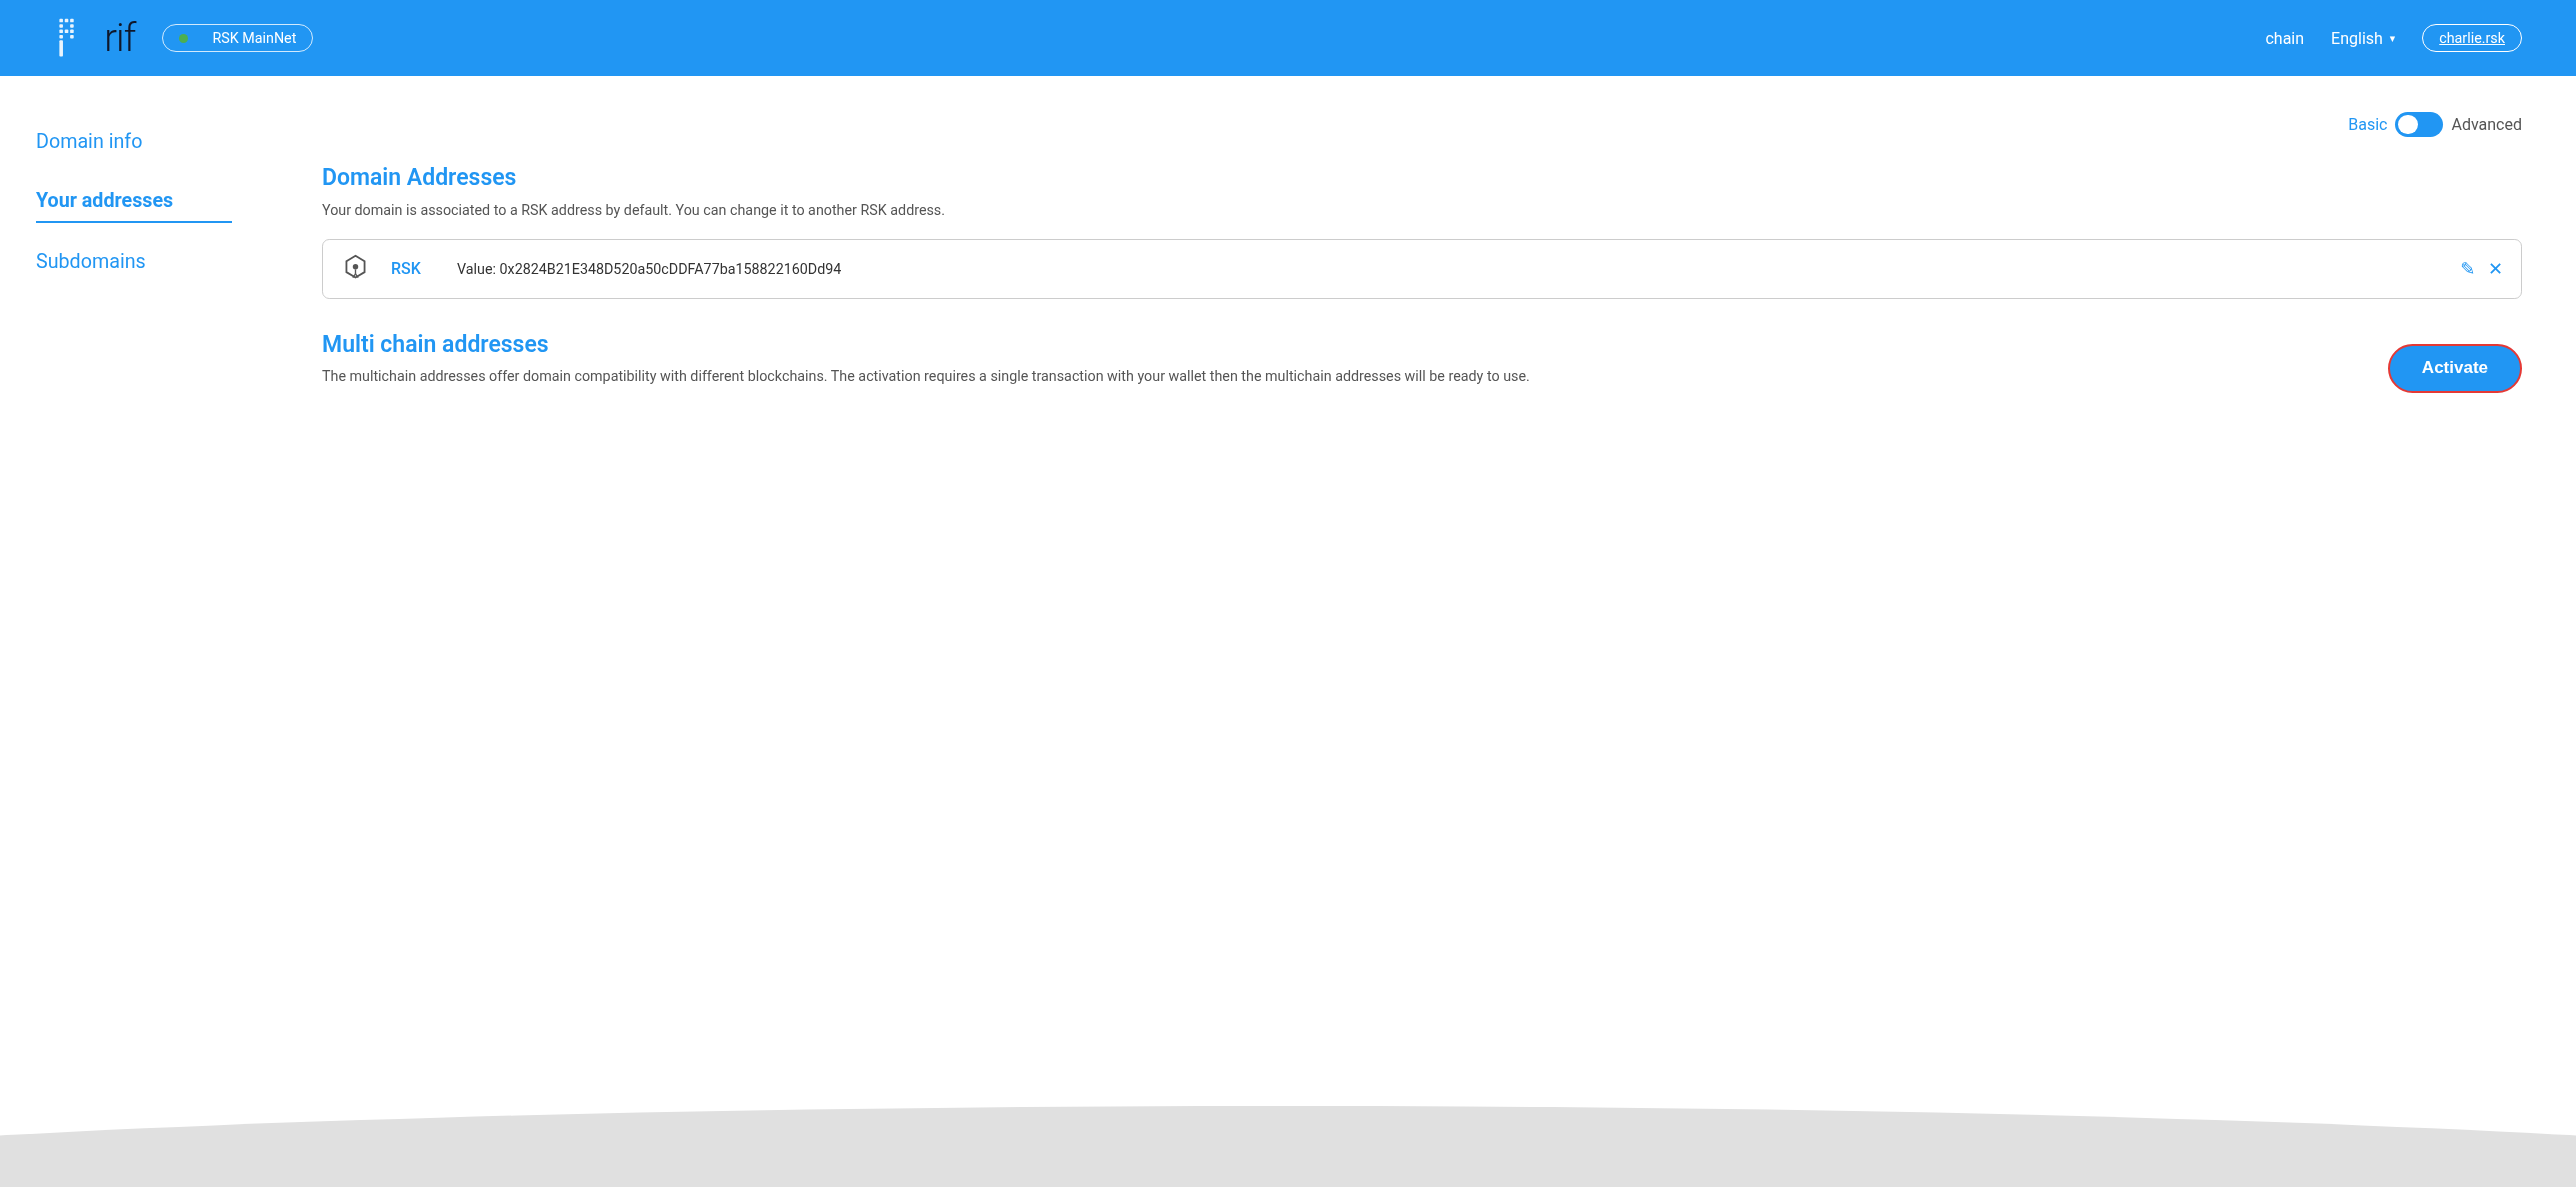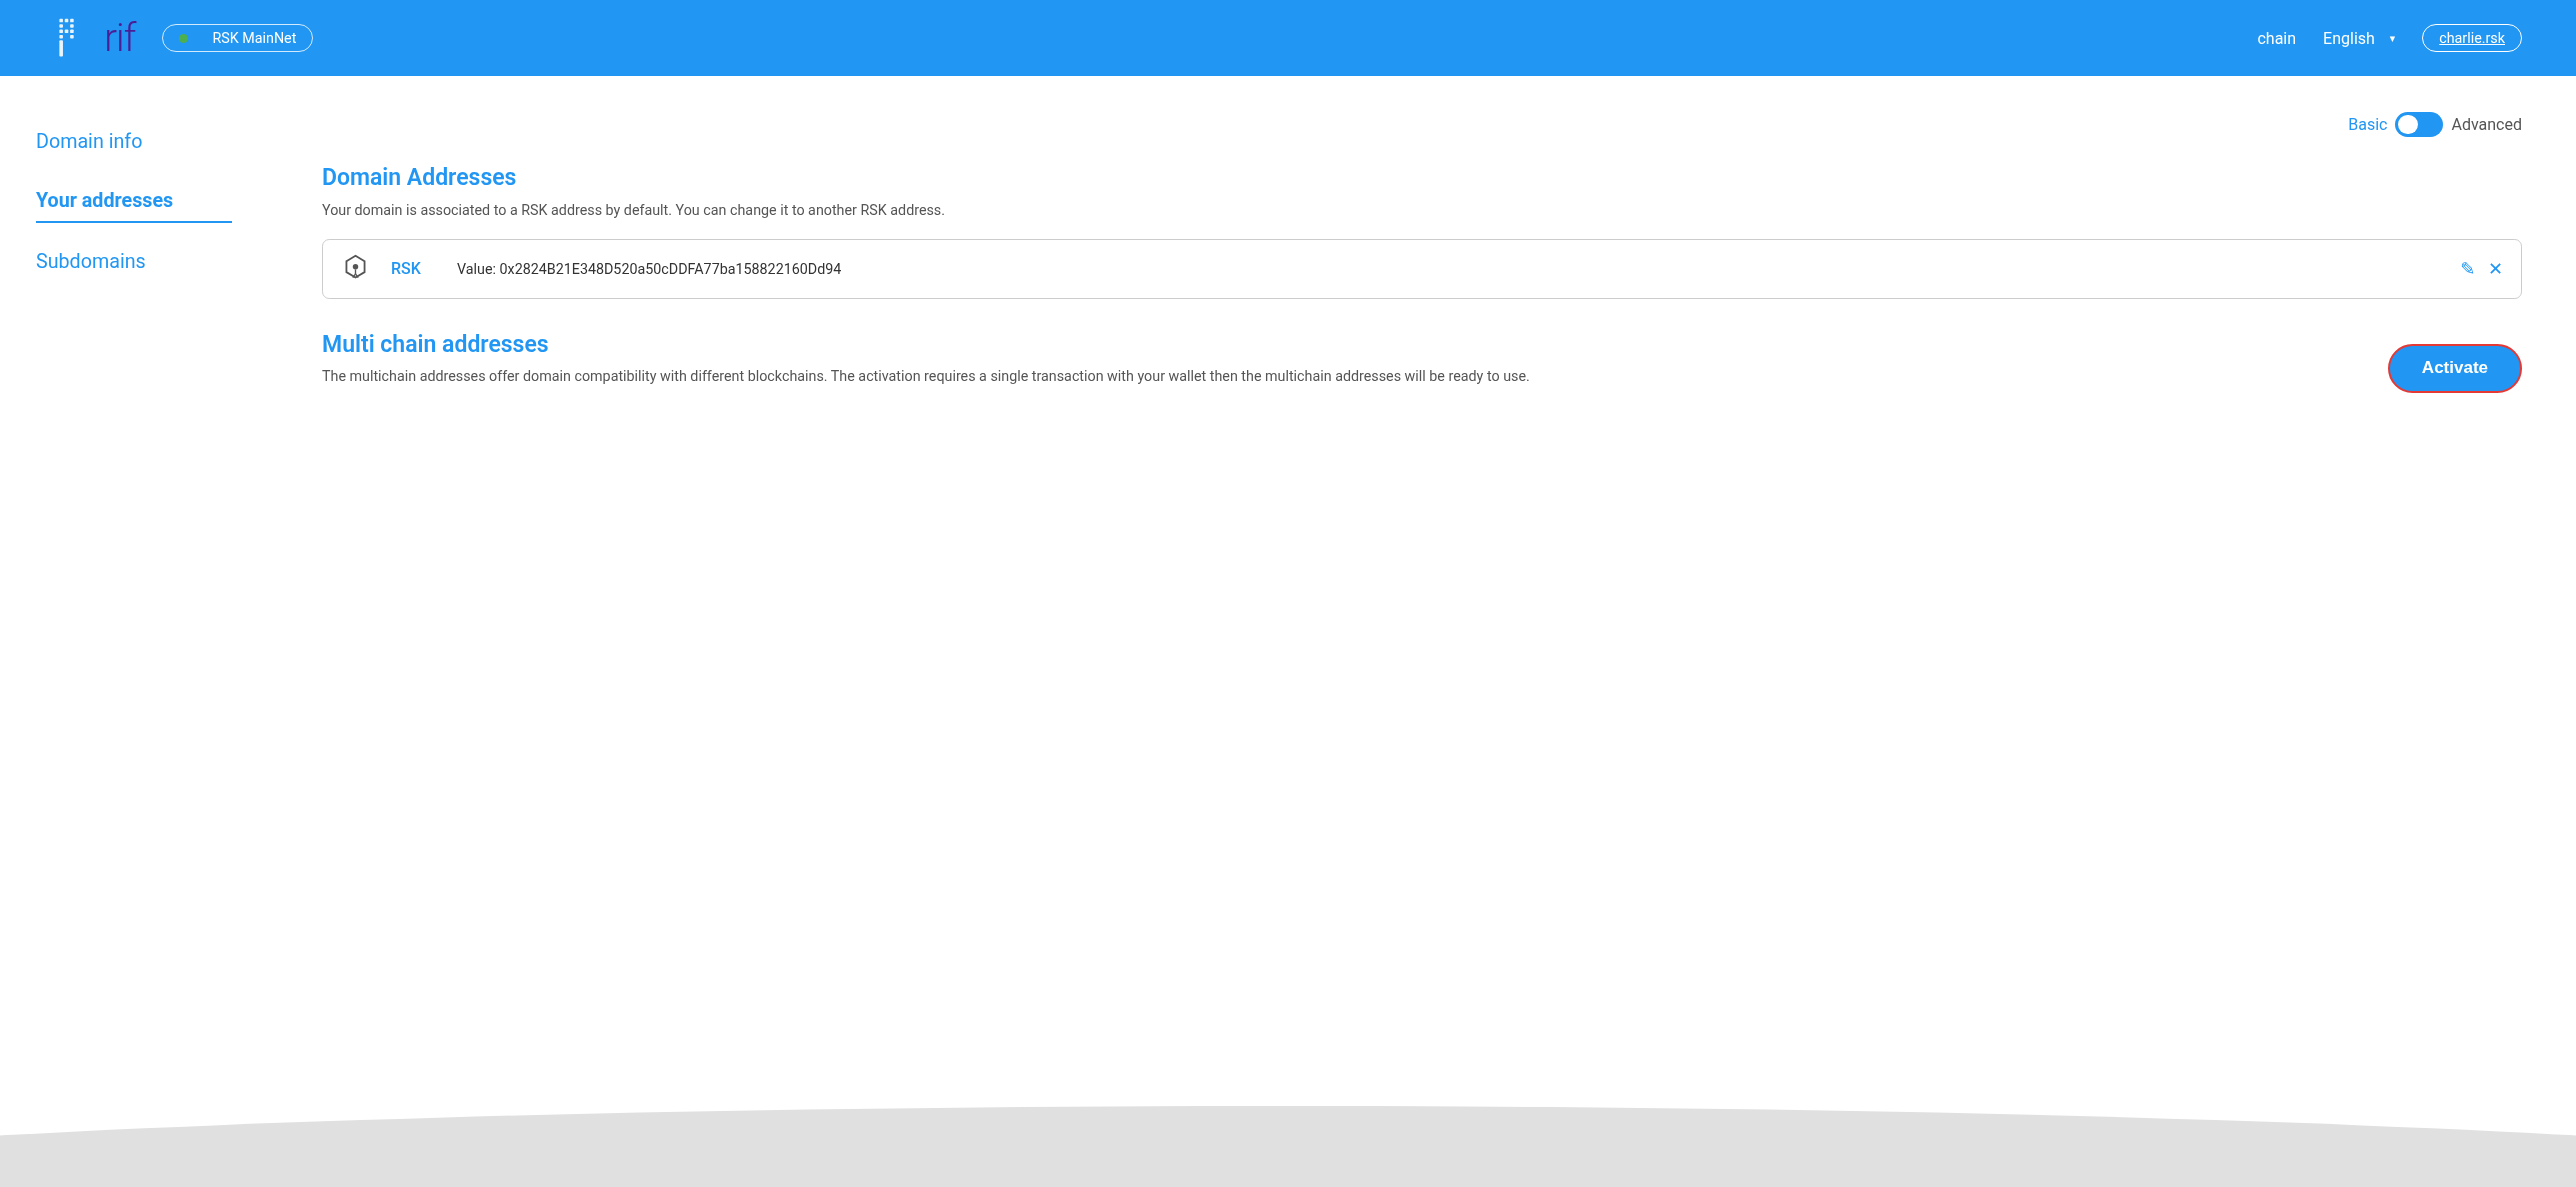--- a/index.html
+++ b/index.html
@@ -9,36 +9,36 @@
     .header {
       background: #2196F3;
       height: 76px;
       display: flex;
       align-items: center;
       padding: 0 54px;
       justify-content: space-between;
     }
     .header-left { display: flex; align-items: center; gap: 27px; }
     .logo { display: flex; align-items: center; }
-    .logo-text { color: #4c1d95; font-size: 38px; font-weight: 300; letter-spacing: -0.9px; }
+    .logo-text { color: #0f172a; font-size: 38px; font-weight: 300; letter-spacing: -0.9px; }
     .logo-icon { margin-right: 7.2px; }
     .network-badge {
       border: 1.8px solid rgba(255,255,255,0.8);
       border-radius: 45px;
       padding: 5.4px 16px;
       color: white;
       font-size: 14.3px;
       display: flex;
       align-items: center;
       gap: 24px;
     }
     .network-dot { width: 9px; height: 9px; background: #4CAF50; border-radius: 50%; display: inline-block; }
     .header-right { display: flex; align-items: center; gap: 27px; }
     .search-link { color: white; font-size: 16px; cursor: pointer; text-decoration: none; }
-    .language-selector { color: white; font-size: 16px; cursor: pointer; display: flex; align-items: center; gap: 15px; text-align: center; }
+    .language-selector { color: white; font-size: 16px; cursor: pointer; display: flex; align-items: center; gap: 7px; text-align: center; }
     .lang-arrow { font-size: 10.7px; }
     .user-badge {
       border: 1.8px solid white;
       border-radius: 45px;
       padding: 5.4px 16px;
       color: white;
       font-size: 14.3px;
       cursor: pointer;
       text-decoration: underline;
     }

